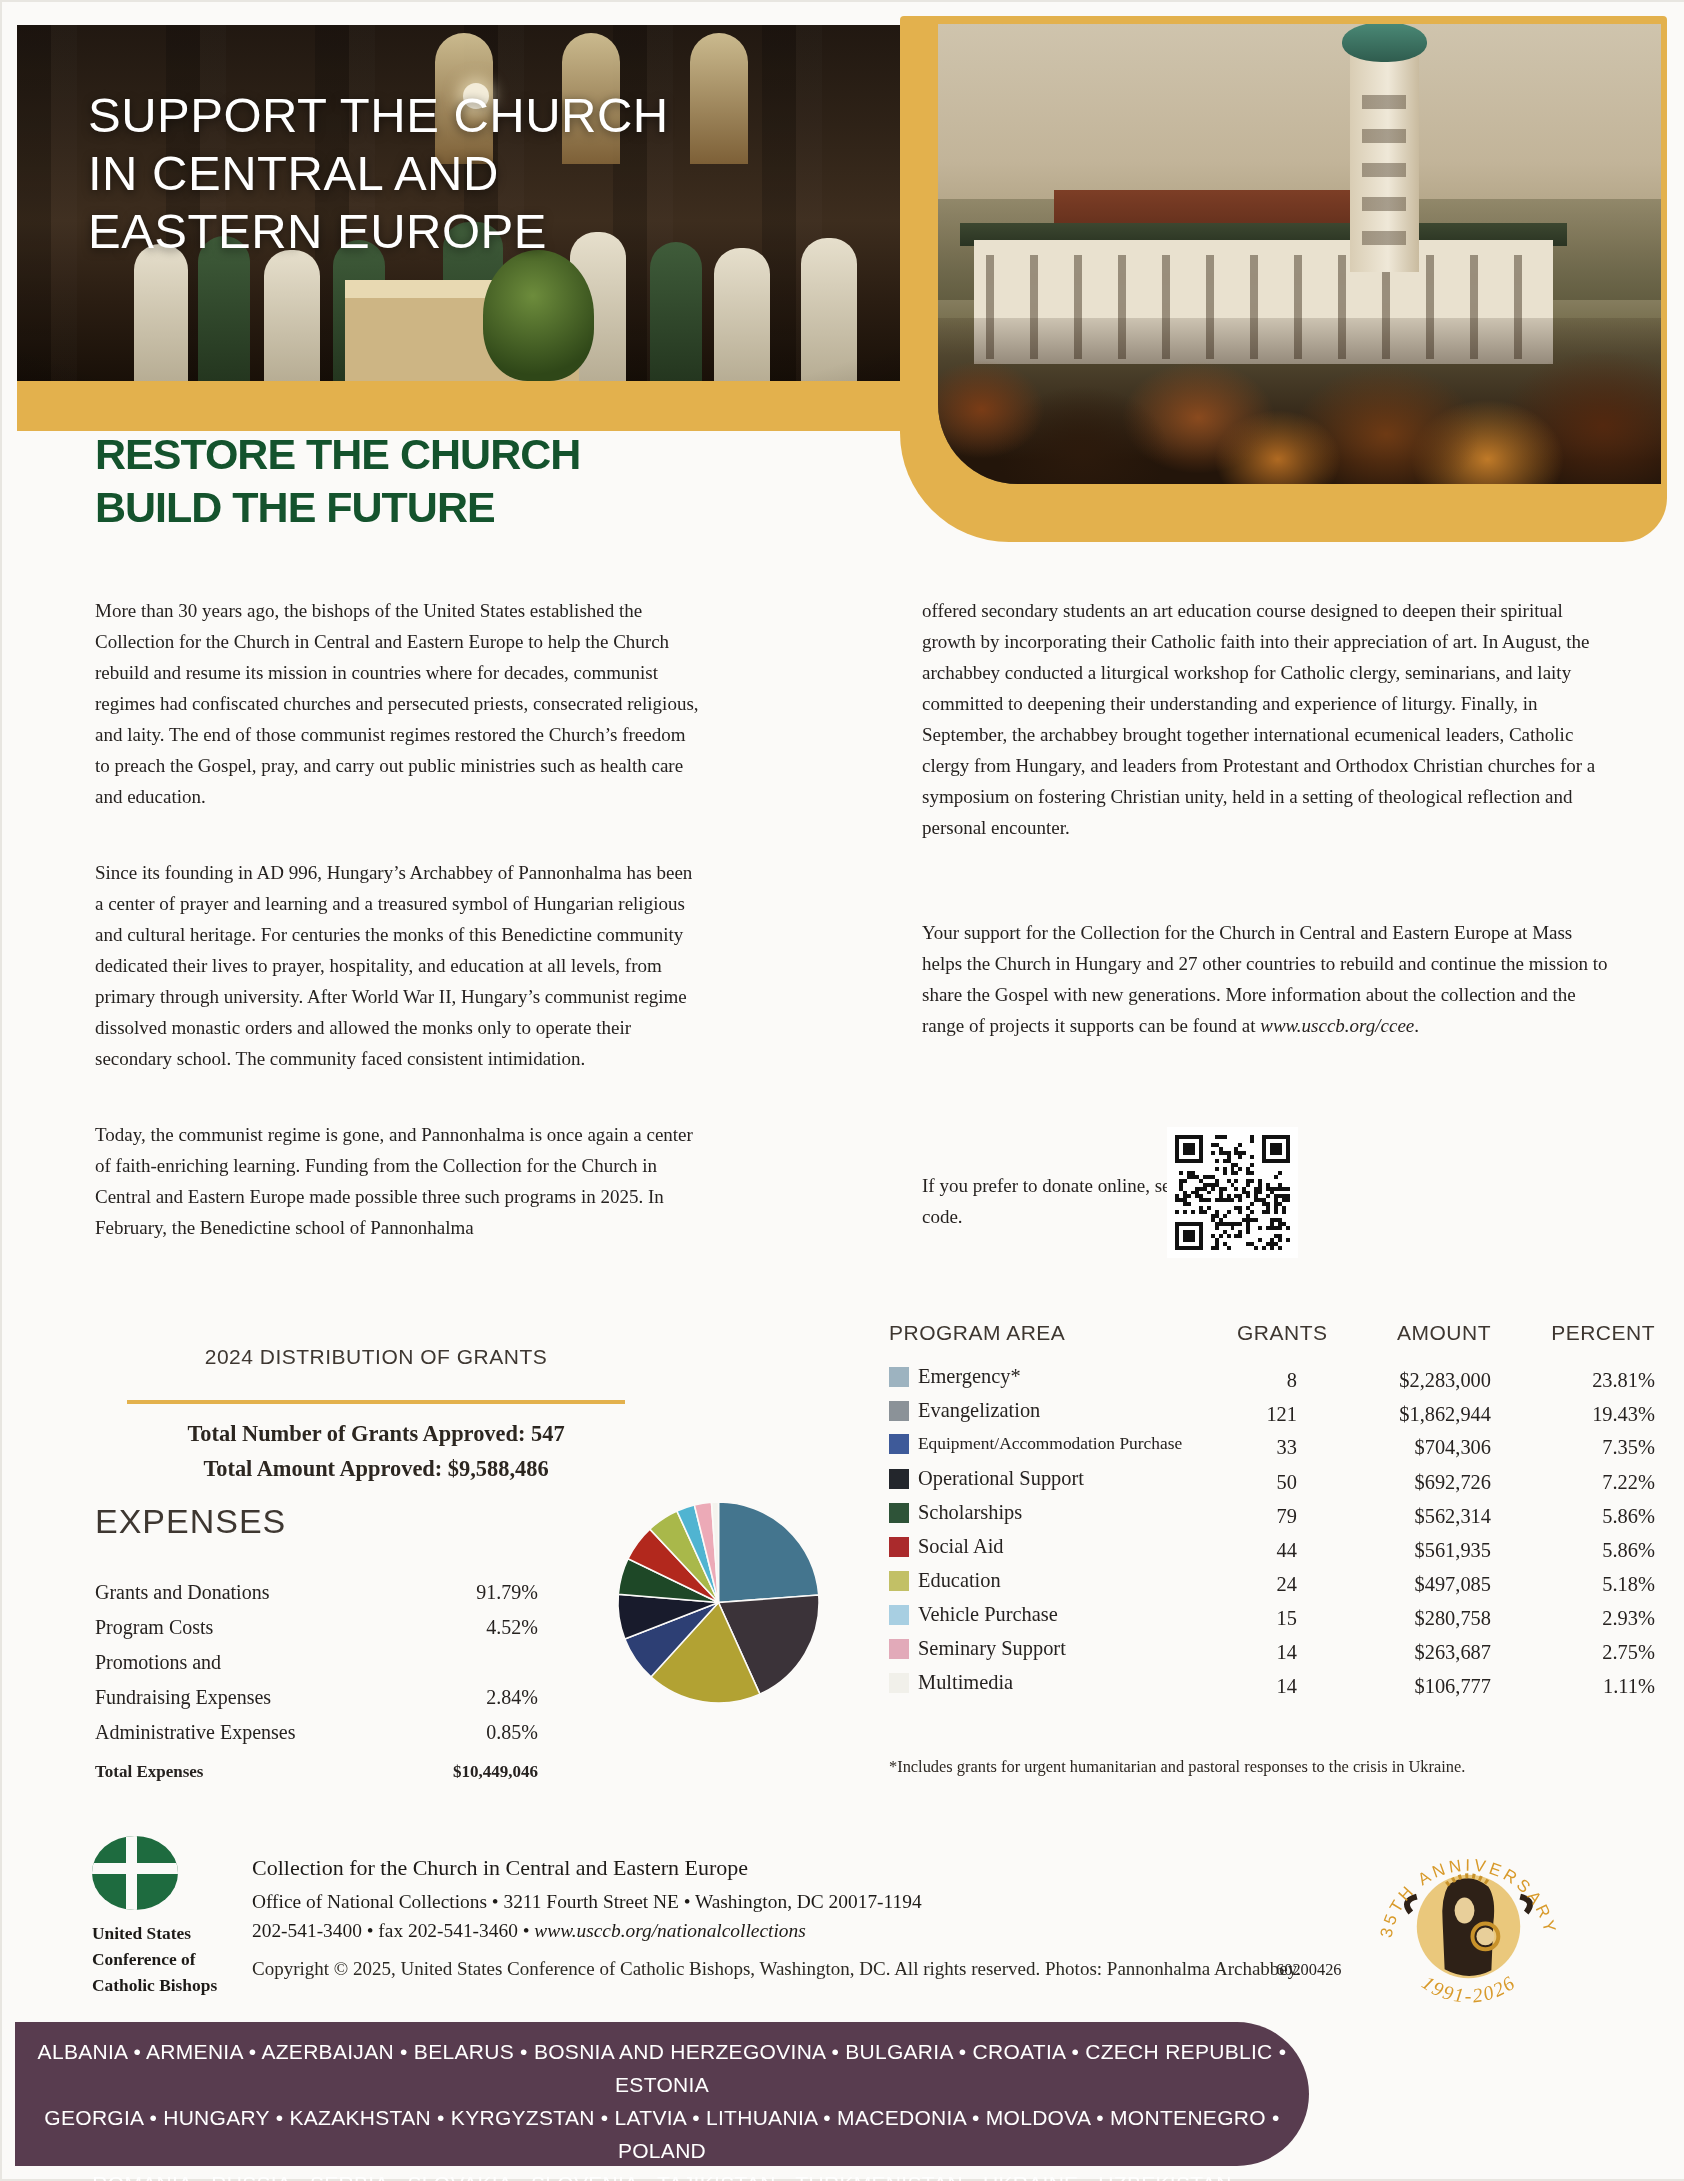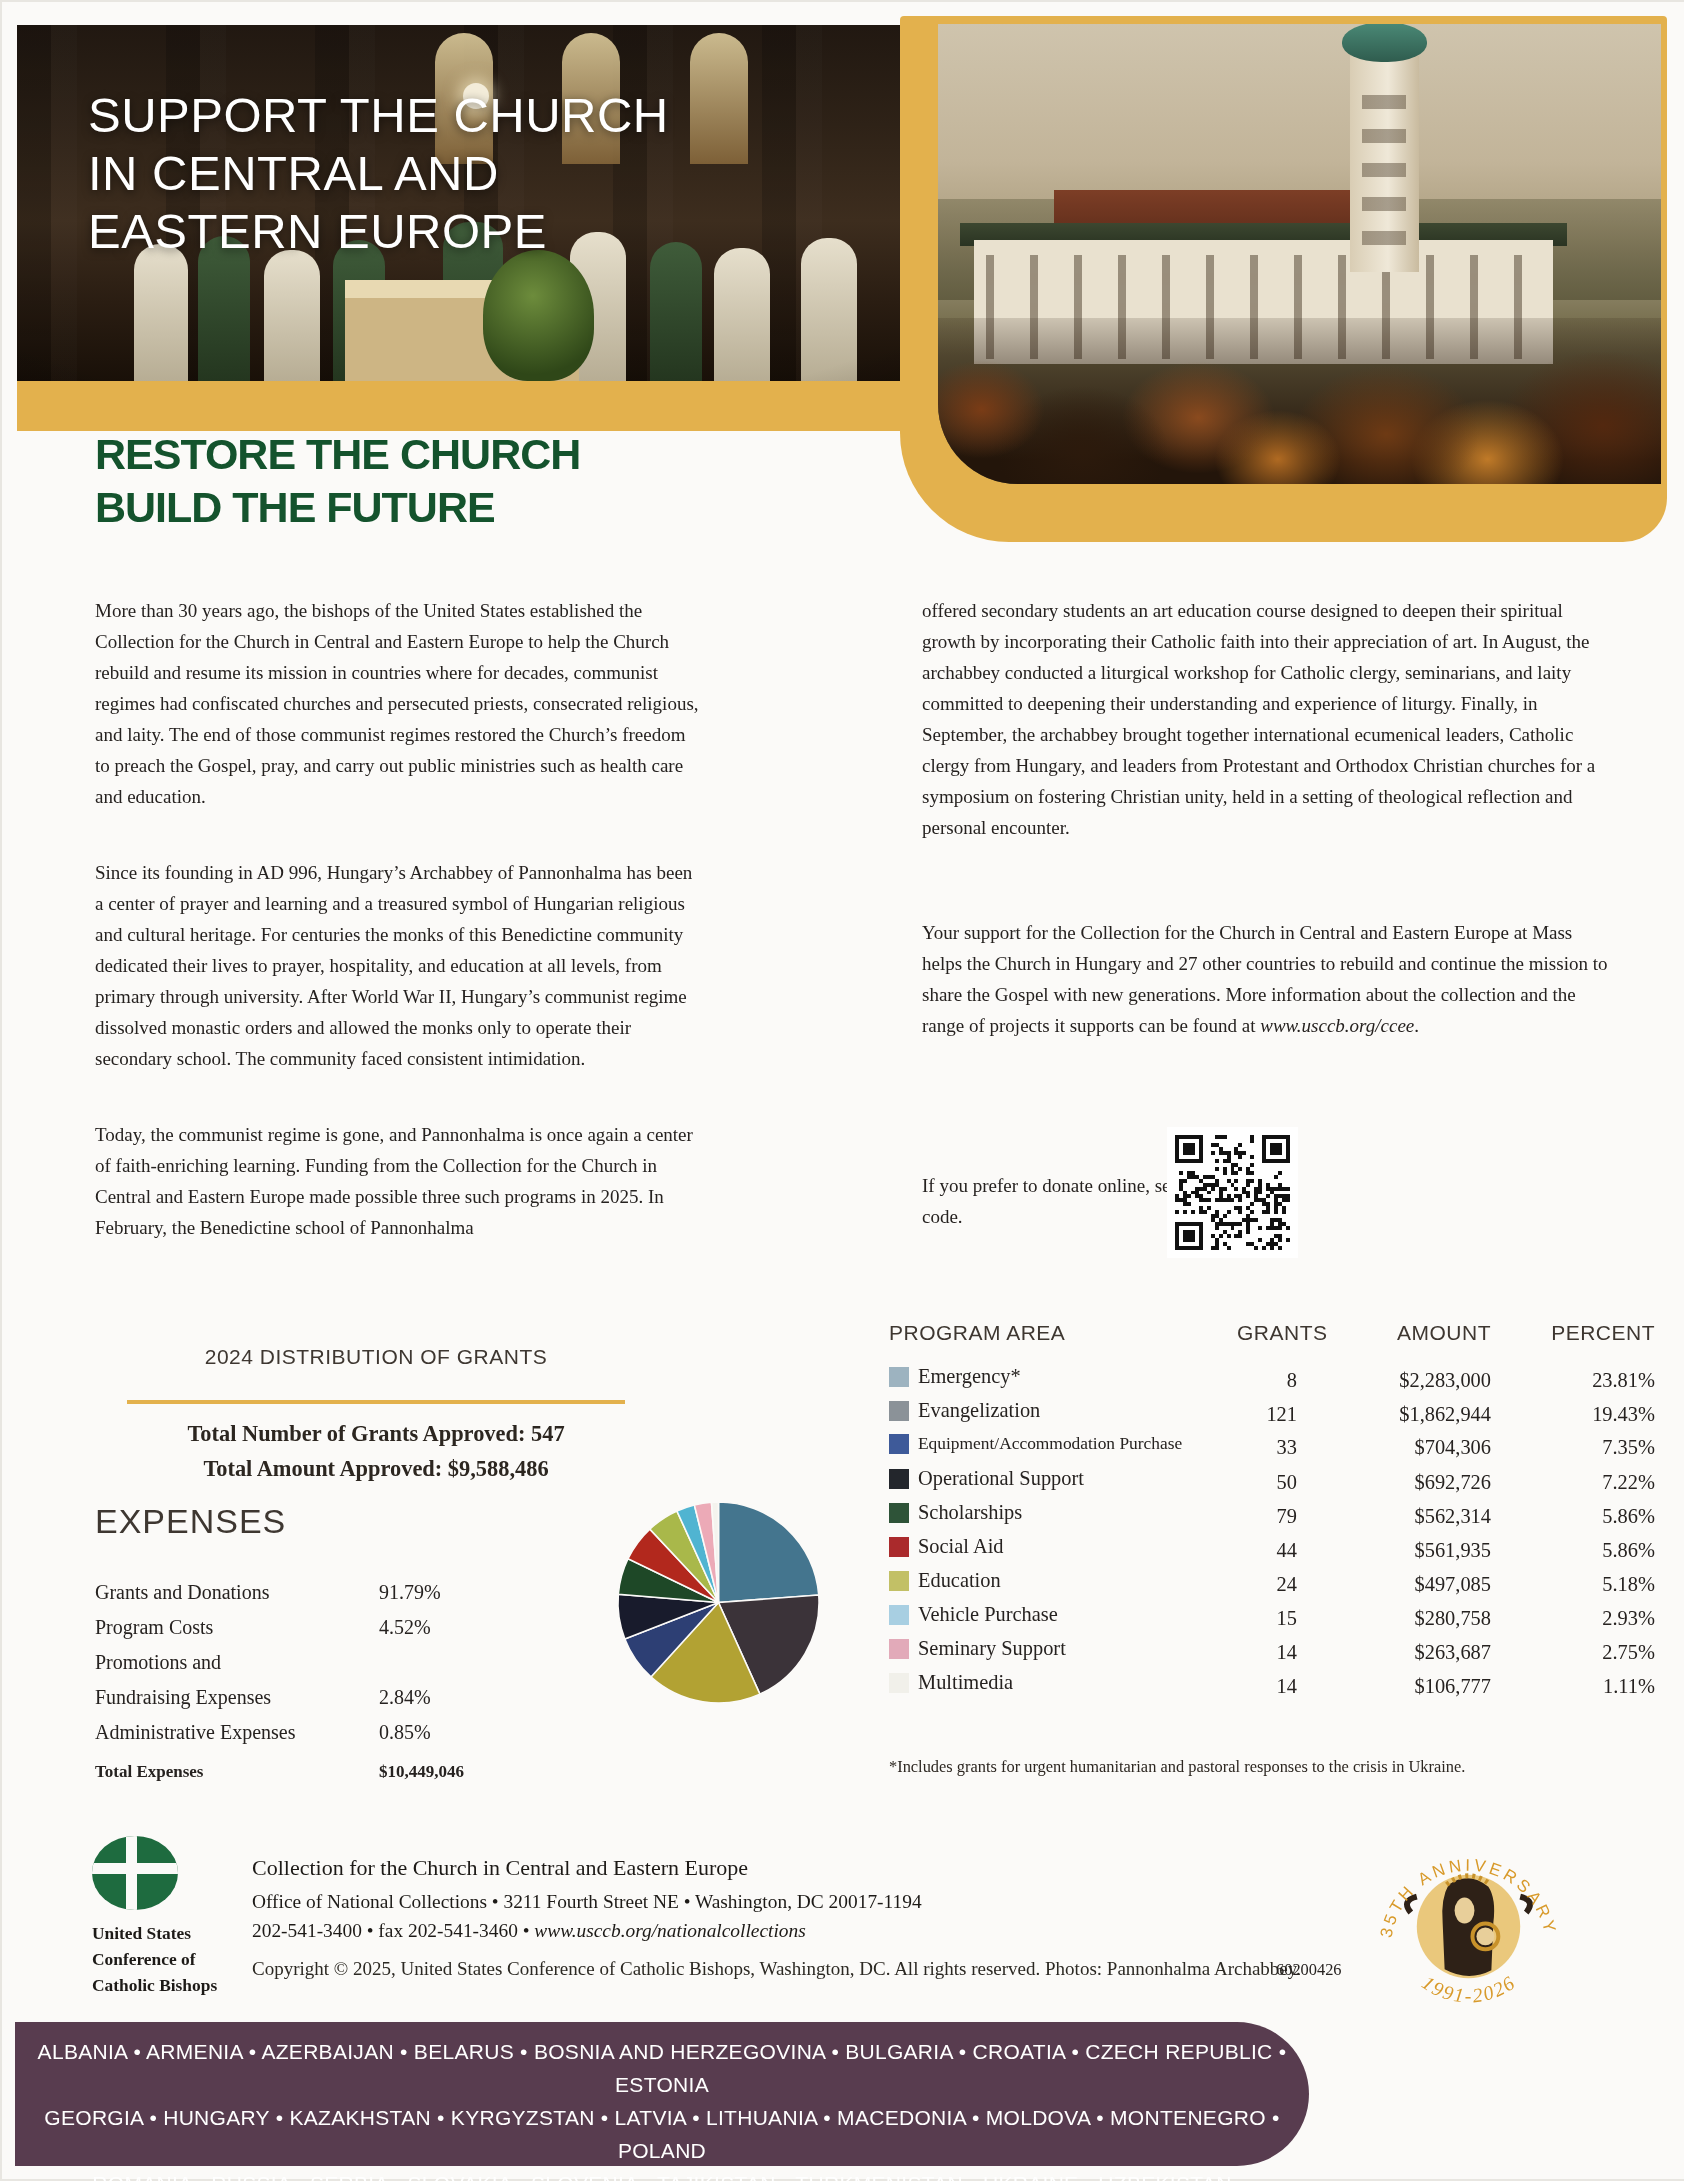--- a/index.html
+++ b/index.html
@@ -58,21 +58,21 @@
   #qr{position:absolute;left:1167px;top:1127px;width:131px;height:131px;background:#fff;}
   
   .grants-title{position:absolute;left:95px;top:1345px;width:562px;text-align:center;
     font-family:"Liberation Sans",sans-serif;font-size:21px;letter-spacing:0.5px;color:#3e3731;}
   .gold-rule{position:absolute;left:127px;top:1400px;width:498px;height:4px;background:#e3b14d;}
   .total-line{position:absolute;left:95px;width:562px;text-align:center;font-weight:700;font-size:22.4px;color:#2c2620;}
   .expenses-title{position:absolute;left:95px;top:1502px;font-family:"Liberation Sans",sans-serif;
     font-size:34px;letter-spacing:1px;color:#3e3731;}
   .expense-list{position:absolute;left:95px;top:1575px;width:443px;font-size:20px;line-height:35px;}
   .exp-row{display:grid;grid-template-columns:284px 159px;}
-  .exp-val{}
+  .exp-val{text-align:right;}
   .exp-total{display:grid;grid-template-columns:284px 159px;font-weight:700;font-size:17px;margin-top:4px;}
   #pie{position:absolute;left:609px;top:1493px;}
   
   .ptable{position:absolute;left:889px;top:1321px;width:766px;}
   .p-head{display:grid;grid-template-columns:348px 60px 194px 164px;
     font-family:"Liberation Sans",sans-serif;font-size:21px;letter-spacing:0.5px;color:#3e3731;margin-bottom:20px;}
   .p-head .num{text-align:right;}
   .t-row{display:grid;grid-template-columns:348px 60px 194px 164px;font-size:20.4px;height:34px;align-items:baseline;}
   .t-row .num{text-align:right;}
   .t-area{display:flex;align-items:center;gap:9px;}

